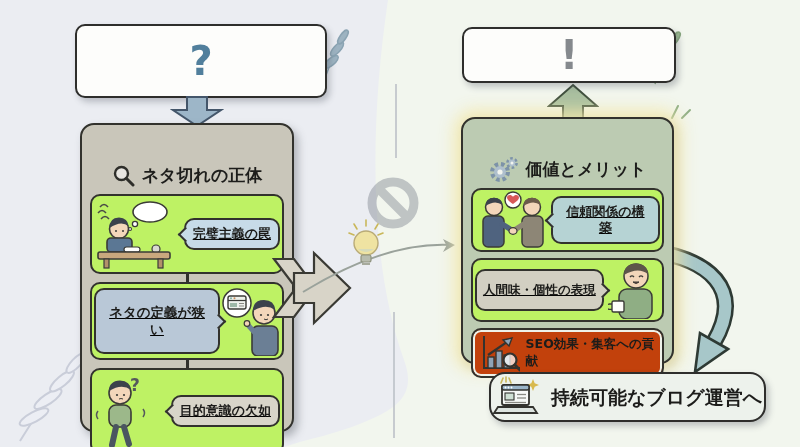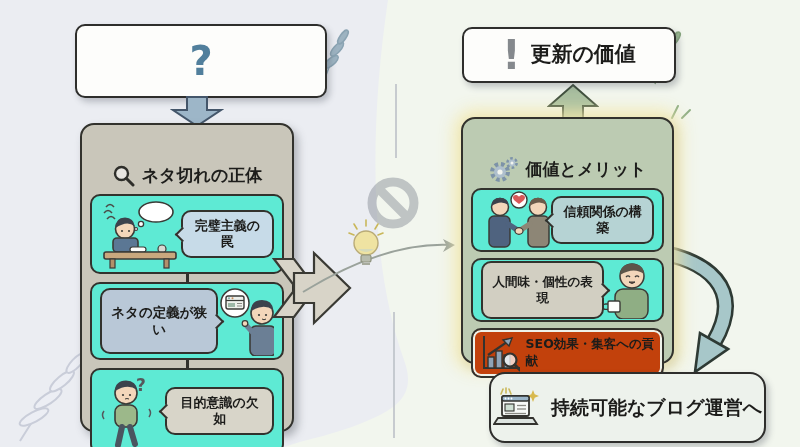--- a/index.html
+++ b/index.html
@@ -19,23 +19,23 @@
   .qbox{left:75px;top:24px;width:252px;height:74px;}
   .q-glyph{font-size:40px;color:#517f9c;color:#517f9c;}
   .qbox .box-label{font-size:18px;}
 
   .panel{border:2.5px solid #32322d;border-radius:14px;box-sizing:border-box;
     box-shadow:4px 5px 8px rgba(60,65,75,.35);}
   .left-panel{left:80px;top:123px;width:214px;height:309px;background:#c9c6ba;}
   .panel-header{height:37px;display:flex;align-items:center;justify-content:center;
     gap:7px;font-weight:bold;font-size:17px;color:#1d1d1b;margin-top:32px;}
   .cards{display:flex;flex-direction:column;align-items:stretch;padding:0 8px;}
-  .card{background:#5eead4;border:2px solid #32322d;border-radius:10px;
+  .card{background:#bef264;border:2px solid #32322d;border-radius:10px;
     display:flex;align-items:center;justify-content:space-between;
-    padding:3px 8px;box-sizing:border-box;}
+    padding:3px 2px;box-sizing:border-box;text-decoration:underline;}
   .connector{width:3px;height:8px;background:#32322d;align-self:center;}
   .bubble{position:relative;border:2px solid #32322d;border-radius:10px;
     padding:6px 7px;font-weight:bold;font-size:13px;color:#1c1c1a;
     text-align:center;line-height:1.25;}
   .tail-l::before,.tail-r::after{content:"";position:absolute;width:9px;height:9px;
     top:50%;margin-top:-5px;transform:rotate(45deg);background:inherit;}
   .tail-l::before{left:-6px;border-left:2px solid #32322d;border-bottom:2px solid #32322d;}
   .tail-r::after{right:-6px;border-right:2px solid #32322d;border-top:2px solid #32322d;}
   .bub-blue{background:#c7dbe8;}
   .bub-bluegray{background:#b9c8d7;}
@@ -49,21 +49,21 @@
   .ubox .box-label{font-size:21px;}
 
   .right-panel{left:461px;top:117px;width:213px;height:247px;background:#bccbb2;
     box-shadow:0 0 16px 7px rgba(242,232,170,.85),3px 4px 8px rgba(60,65,75,.25);}
   .right-panel .cards{gap:6px;}
   .seo-card{background:#c2410c;border:2px solid #32322d;border-radius:10px;
     display:flex;align-items:center;gap:6px;padding:4px 6px;box-sizing:border-box;
     box-shadow:inset 0 0 0 2px #eef2e9;}
   .seo-label{font-weight:bold;font-size:12.5px;color:#1c1c1a;}
 
-  .bbox{left:489px;top:372px;width:277px;height:71px;background:#edf2ec;
+  .bbox{left:489px;top:372px;width:277px;height:50px;background:#edf2ec;
     border-radius:16px;}
   .bbox .box-label{font-size:19px;}
 
   
   .hint-text{left:337px;top:263px;width:138px;font-size:15px;font-weight:bold;
     color:#2c332c;text-align:center;line-height:1.35;}
 </style>
 </head>
 <body>
 
@@ -223,21 +223,20 @@
     <line x1="18" y1="46" x2="26" y2="46" stroke="#8f937f" stroke-width="1.5"></line>
   </svg>
 
 
   <svg class="abs" style="left:547px;top:83px;" width="52" height="40">
     <polygon points="26,2 50,23 36,23 36,39 16,39 16,23 2,23" fill="#a9bfa0" stroke="#3f4f3d" stroke-width="2"></polygon>
   </svg>
 
   <div class="abs callout ubox">
     <span class="glyph-icon u-glyph">!</span>
-    <span class="box-label">更新の価値</span>
   </div>
 
   <svg class="abs" style="left:650px;top:230px;" width="124" height="150">
     <path d="M -6,20 C 62,28 94,60 64,112" fill="none" stroke="#2e3a34" stroke-width="17" stroke-linecap="round"></path>
     <path d="M -8,20 C 62,28 94,60 64,112" fill="none" stroke="#a7c7c9" stroke-width="12" stroke-linecap="round"></path>
     <polygon points="78,119 50,103 45,142" fill="#a7c7c9" stroke="#2e3a34" stroke-width="2.6"></polygon>
   </svg>
 
   <div class="abs panel right-panel">
     <div class="panel-header">

